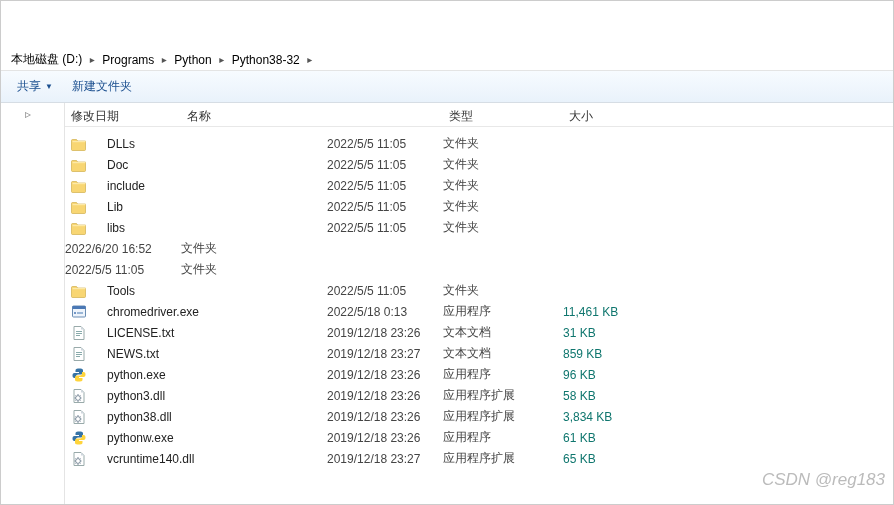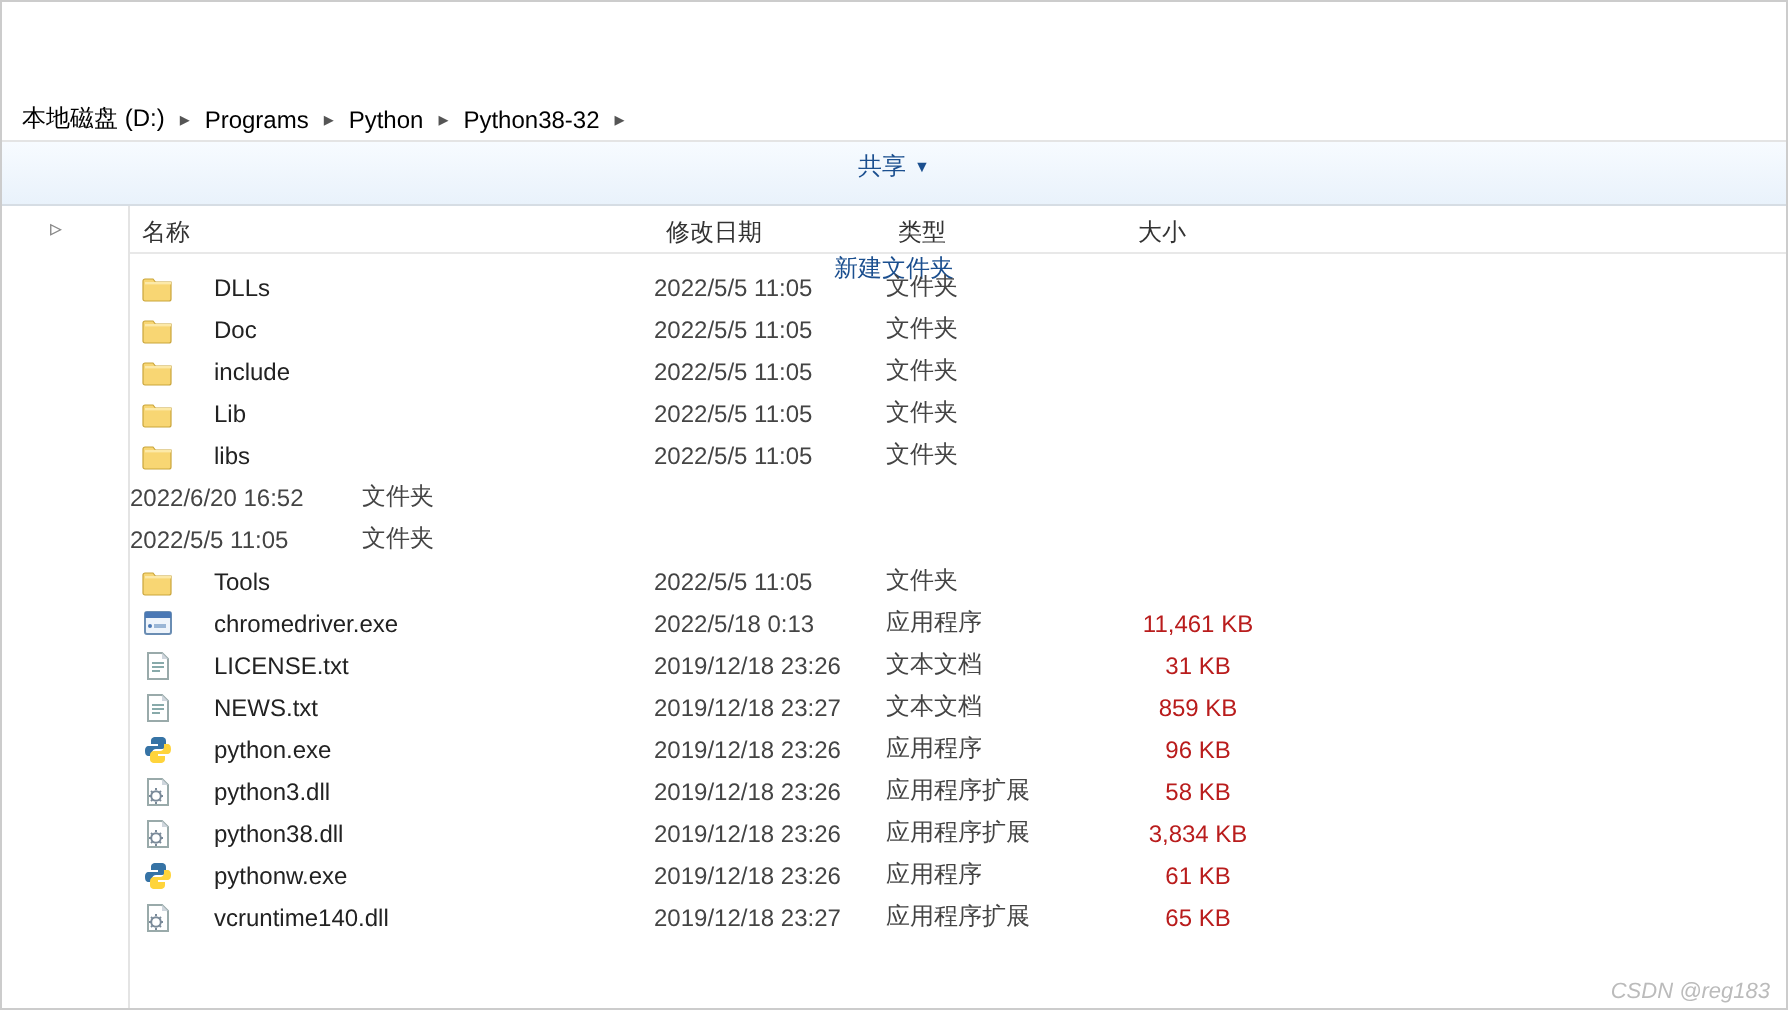--- a/index.html
+++ b/index.html
@@ -38,25 +38,24 @@
     align-items: center;
     justify-content: center;
     color: #555;
     font-size: 10px;
   }
   
   .toolbar {
     height: 32px;
     display: flex;
     align-items: center;
-    gap: 26px;
+    gap: 15px;
     padding: 0 14px;
     background: linear-gradient(#f7fbff, #e9f2fb);
     border-bottom: 1px solid #d6dde4;
-    flex-direction: column;
   }
   .tb-btn {
     display: flex;
     align-items: center;
     gap: 4px;
     color: #1b4f8f;
     cursor: default;
     padding: 4px 2px;
   }
   .dropdown-caret { font-size: 8px; color: #1b4f8f; }
@@ -121,28 +120,28 @@
     display: flex;
     align-items: center;
     gap: 20px;
     padding-left: 6px;
     white-space: nowrap;
     overflow: hidden;
     text-overflow: ellipsis;
   }
   .cell-date { width: 116px; color: #444; }
   .cell-type { width: 120px; color: #444; white-space: nowrap; overflow: hidden; text-overflow: ellipsis;}
-  .cell-size { width: 90px; text-align: center; padding-right: 18px; color: #b91c1c;}
+  .cell-size { width: 90px; text-align: left; padding-right: 18px; color: #0f766e;}
   .icon { width: 16px; height: 16px; flex: 0 0 16px; display:flex; align-items:center; justify-content:center;}
   .watermark {
     position: absolute;
     right: 8px;
-    bottom: 2px;
+    bottom: 14px;
     color: #bbb;
-    font-size: 11px;
+    font-size: 17px;
     font-style: italic;
   }
   .footer {
     height: 18px;
     border-top: 1px solid #e4e4e4;
   }
 </style>
 </head>
 <body>
 
@@ -174,22 +173,22 @@
     <span>新建文件夹</span>
   </div>
 </div>
 
 <div class="main">
   <div class="navpane">
     <span class="nav-chevron">▹</span>
   </div>
   <div class="content">
     <div class="headers">
+      <div class="col col-date">修改日期</div>
       <div class="col col-name">名称</div>
-      <div class="col col-date">修改日期</div>
       <div class="col col-type">类型</div>
       <div class="col col-size">大小</div>
     </div>
     <div class="list" id="file-list">
         <div class="row">
           <div class="cell-name">
             <span class="icon">
               <svg viewBox="0 0 16 16" width="16" height="16">
                 <path fill="#f8d673" stroke="#caa53b" stroke-width="0.6" d="M1.5 3.5h4l1.2 1.5H14.5v8.5a1 1 0 0 1-1 1h-12a1 1 0 0 1-1-1V4.5a1 1 0 0 1 1-1z"></path>
                 <path fill="#fce9a8" d="M1.5 5h13v1.2h-13z"></path>

